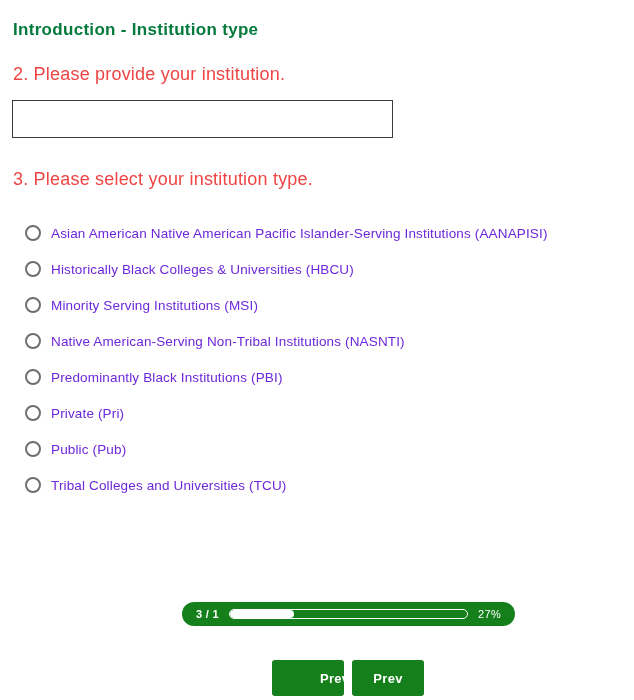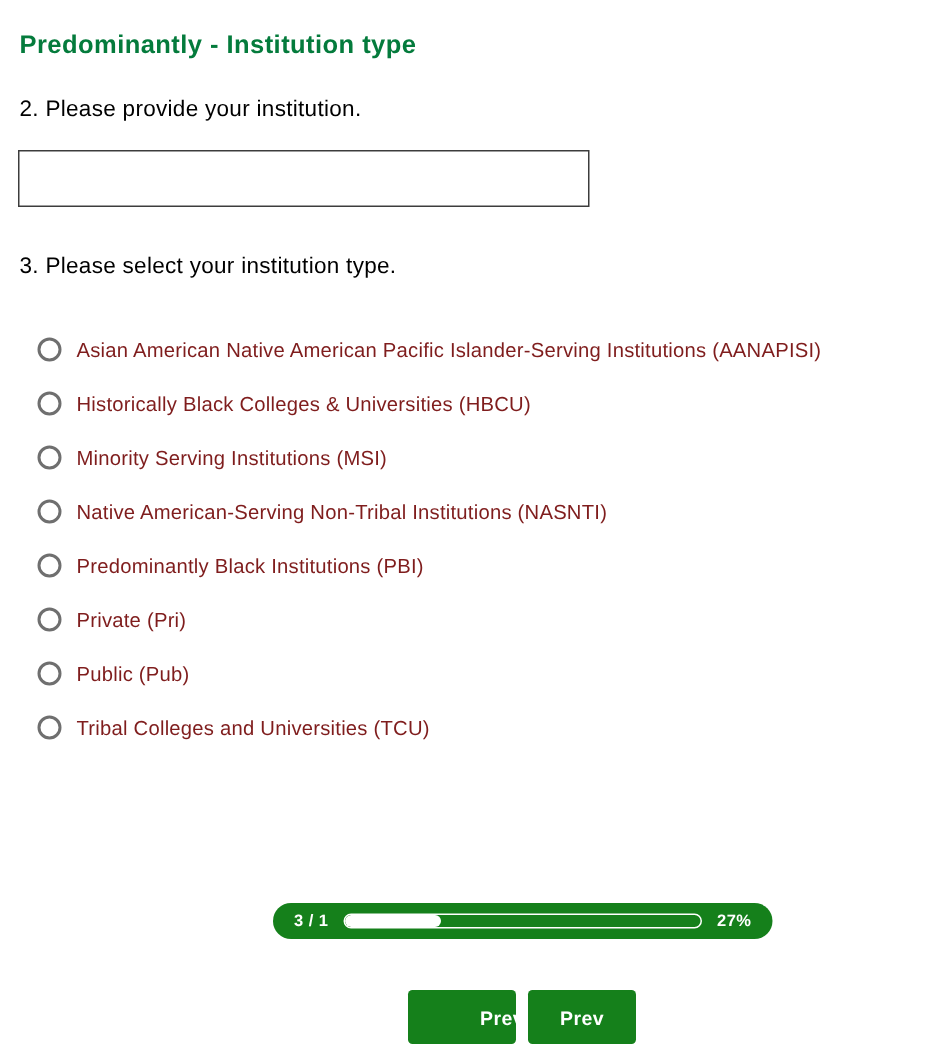--- a/index.html
+++ b/index.html
@@ -16,22 +16,22 @@
     position: absolute;
     left: 13px; top: 9px;
     font-size: 17px;
     font-weight: bold;
     letter-spacing: 0.3px;
     color: #047b3c;
   }
   .q-label {
     position: absolute;
     left: 13px;
-    font-size: 15px;
-    color: #000000;
+    font-size: 18px;
+    color: #ef4444;
     letter-spacing: 0.2px;
   }
   .q2-label { top: 64px; }
   .q3-label { top: 169px; }
   .text-input {
     position: absolute;
     left: 12px; top: 100px;
     width: 381px; height: 38px;
     border: 1.5px solid #3c3c3c;
     background: #ffffff;
@@ -55,21 +55,21 @@
   .radio-circle {
     flex: 0 0 auto;
     width: 16px; height: 16px;
     border: 2px solid #6f6f6f;
     border-radius: 50%;
     background: #ffffff;
   }
   .option-label {
     margin-left: 10px;
     font-size: 13.5px;
-    color: #7f1d1d;
+    color: #6d28d9;
     letter-spacing: 0.15px;
     white-space: nowrap;
   }
   .progress-pill {
     position: absolute;
     left: 182px; top: 602px;
     width: 333px; height: 24px;
     background: #15801b;
     border-radius: 12px;
     display: flex;
@@ -94,21 +94,21 @@
   }
   .progress-fill {
     height: 100%;
     background: #ffffff;
     border-radius: 5px;
     width: 0%;
   }
   .progress-percent {
     color: #ffffff;
     font-size: 11px;
-    font-weight: bold;
+    font-weight: normal;
     white-space: nowrap;
     letter-spacing: 0.3px;
   }
   .nav-button {
     position: absolute;
     top: 660px;
     width: 72px; height: 36px;
     background: #15801b;
     border: none;
     border-radius: 3px;
@@ -120,21 +120,21 @@
     cursor: pointer;
   }
   .prev-button { left: 272px; padding-left: 48px; }
   .next-button { left: 352px; }
 </style>
 </head>
 <body>
 
 <div class="page">
 
-  <h1 class="page-title">Predominantly - Institution type</h1>
+  <h1 class="page-title">Introduction - Institution type</h1>
 
   <div class="q-label q2-label">2. Please provide your institution.</div>
 
   <input class="text-input" type="text" placeholder="" style="">
 
   <div class="q-label q3-label">3. Please select your institution type.</div>
 
   <div class="options">
     <div class="option-row">
       <span class="radio-circle"></span>

